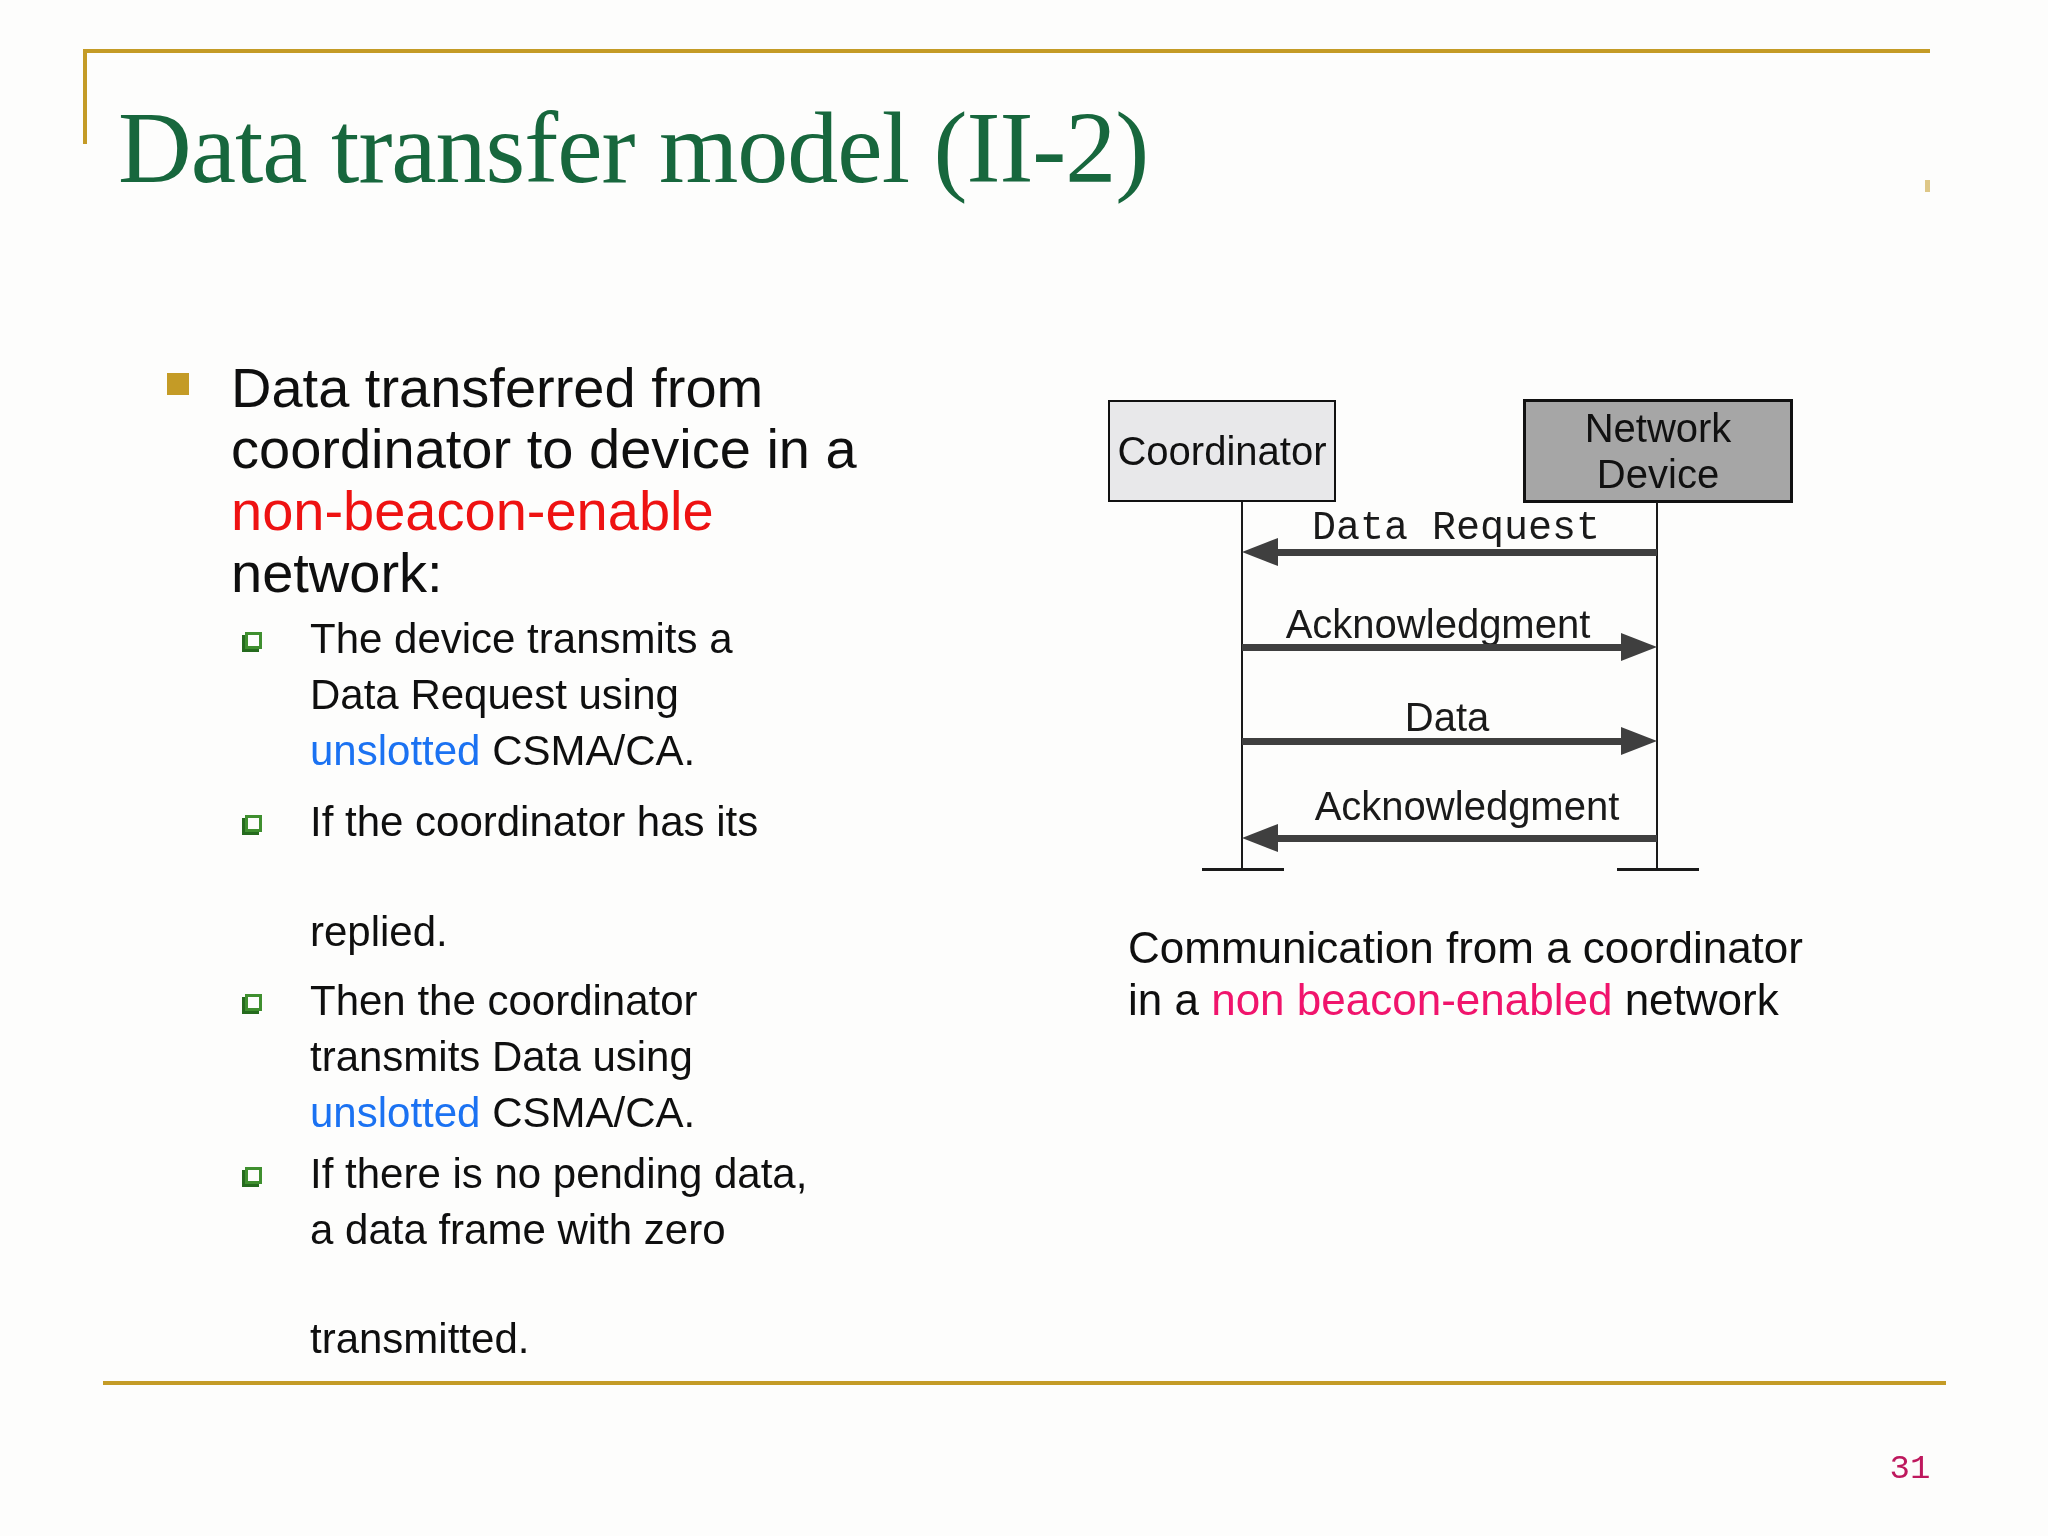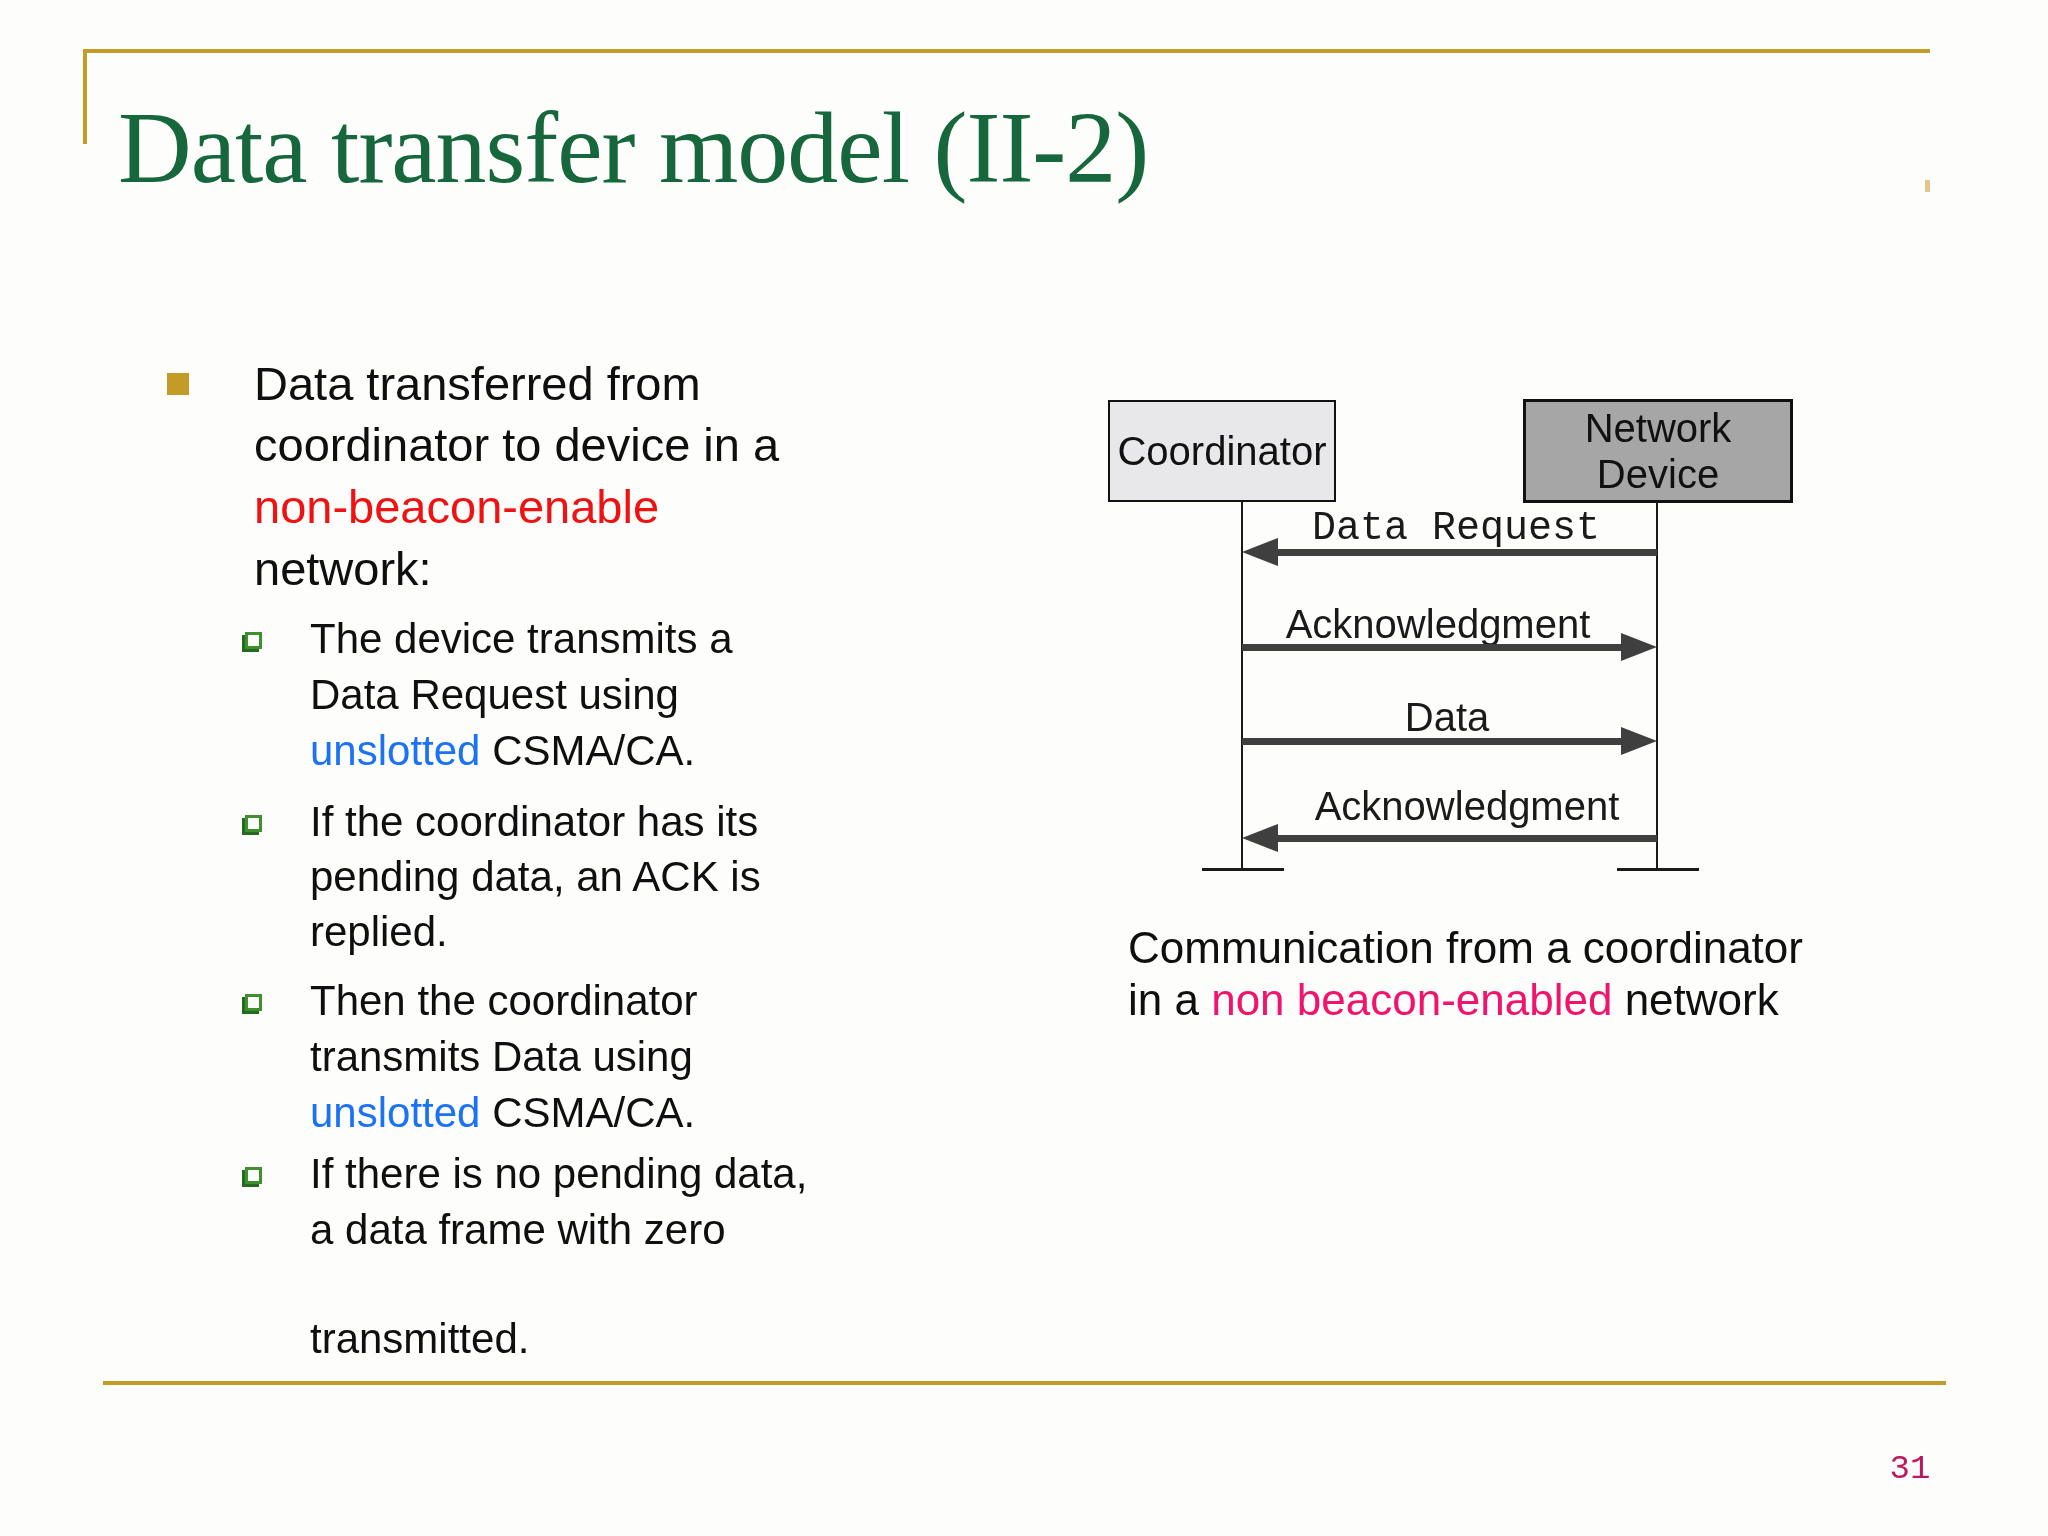--- a/index.html
+++ b/index.html
@@ -17,21 +17,21 @@
   
   #title{
     left:118px;top:97px;
     font-family:"Liberation Serif",serif;
     font-size:102px;line-height:1;
     color:var(--title-green,#17673D);
     white-space:nowrap;
     letter-spacing:-1px;
   }
   
-  .l1-line{left:254px;font-size:47px;line-height:1;white-space:nowrap;color:#0f0f0f;}
+  .l1-line{left:231px;font-size:56px;line-height:1;white-space:nowrap;color:#0f0f0f;}
   .l1-bullet{
     left:167px;top:373px;width:22px;height:22px;
     background:var(--gold,#C49B26);
   }
   
   .l2-line{left:310px;font-size:42px;line-height:1;white-space:nowrap;color:#0f0f0f;}
   .l2-bullet{
     width:17px;height:17px;left:245px;
     box-sizing:border-box;
     border:3px solid var(--bullet-green,#3F8F2F);
@@ -102,21 +102,20 @@
   <div class="abs l1-line red" style="top:483px">non-beacon-enable</div>
   <div class="abs l1-line" style="top:545px">network:</div>
 
   <div class="abs l2-bullet" style="top:632px"></div>
   <div class="abs l2-line" style="top:618px">The device transmits a</div>
   <div class="abs l2-line" style="top:674px">Data Request using</div>
   <div class="abs l2-line" style="top:730px"><span class="blue">unslotted</span><span> CSMA/CA.</span></div>
 
   <div class="abs l2-bullet" style="top:815px"></div>
   <div class="abs l2-line" style="top:801px">If the coordinator has its</div>
-  <div class="abs l2-line" style="top:856px">pending data, an ACK is</div>
   <div class="abs l2-line" style="top:911px">replied.</div>
 
   <div class="abs l2-bullet" style="top:994px"></div>
   <div class="abs l2-line" style="top:980px">Then the coordinator</div>
   <div class="abs l2-line" style="top:1036px">transmits Data using</div>
   <div class="abs l2-line" style="top:1092px"><span class="blue">unslotted</span><span> CSMA/CA.</span></div>
 
   <div class="abs l2-bullet" style="top:1167px"></div>
   <div class="abs l2-line" style="top:1153px">If there is no pending data,</div>
   <div class="abs l2-line" style="top:1209px">a data frame with zero</div>

